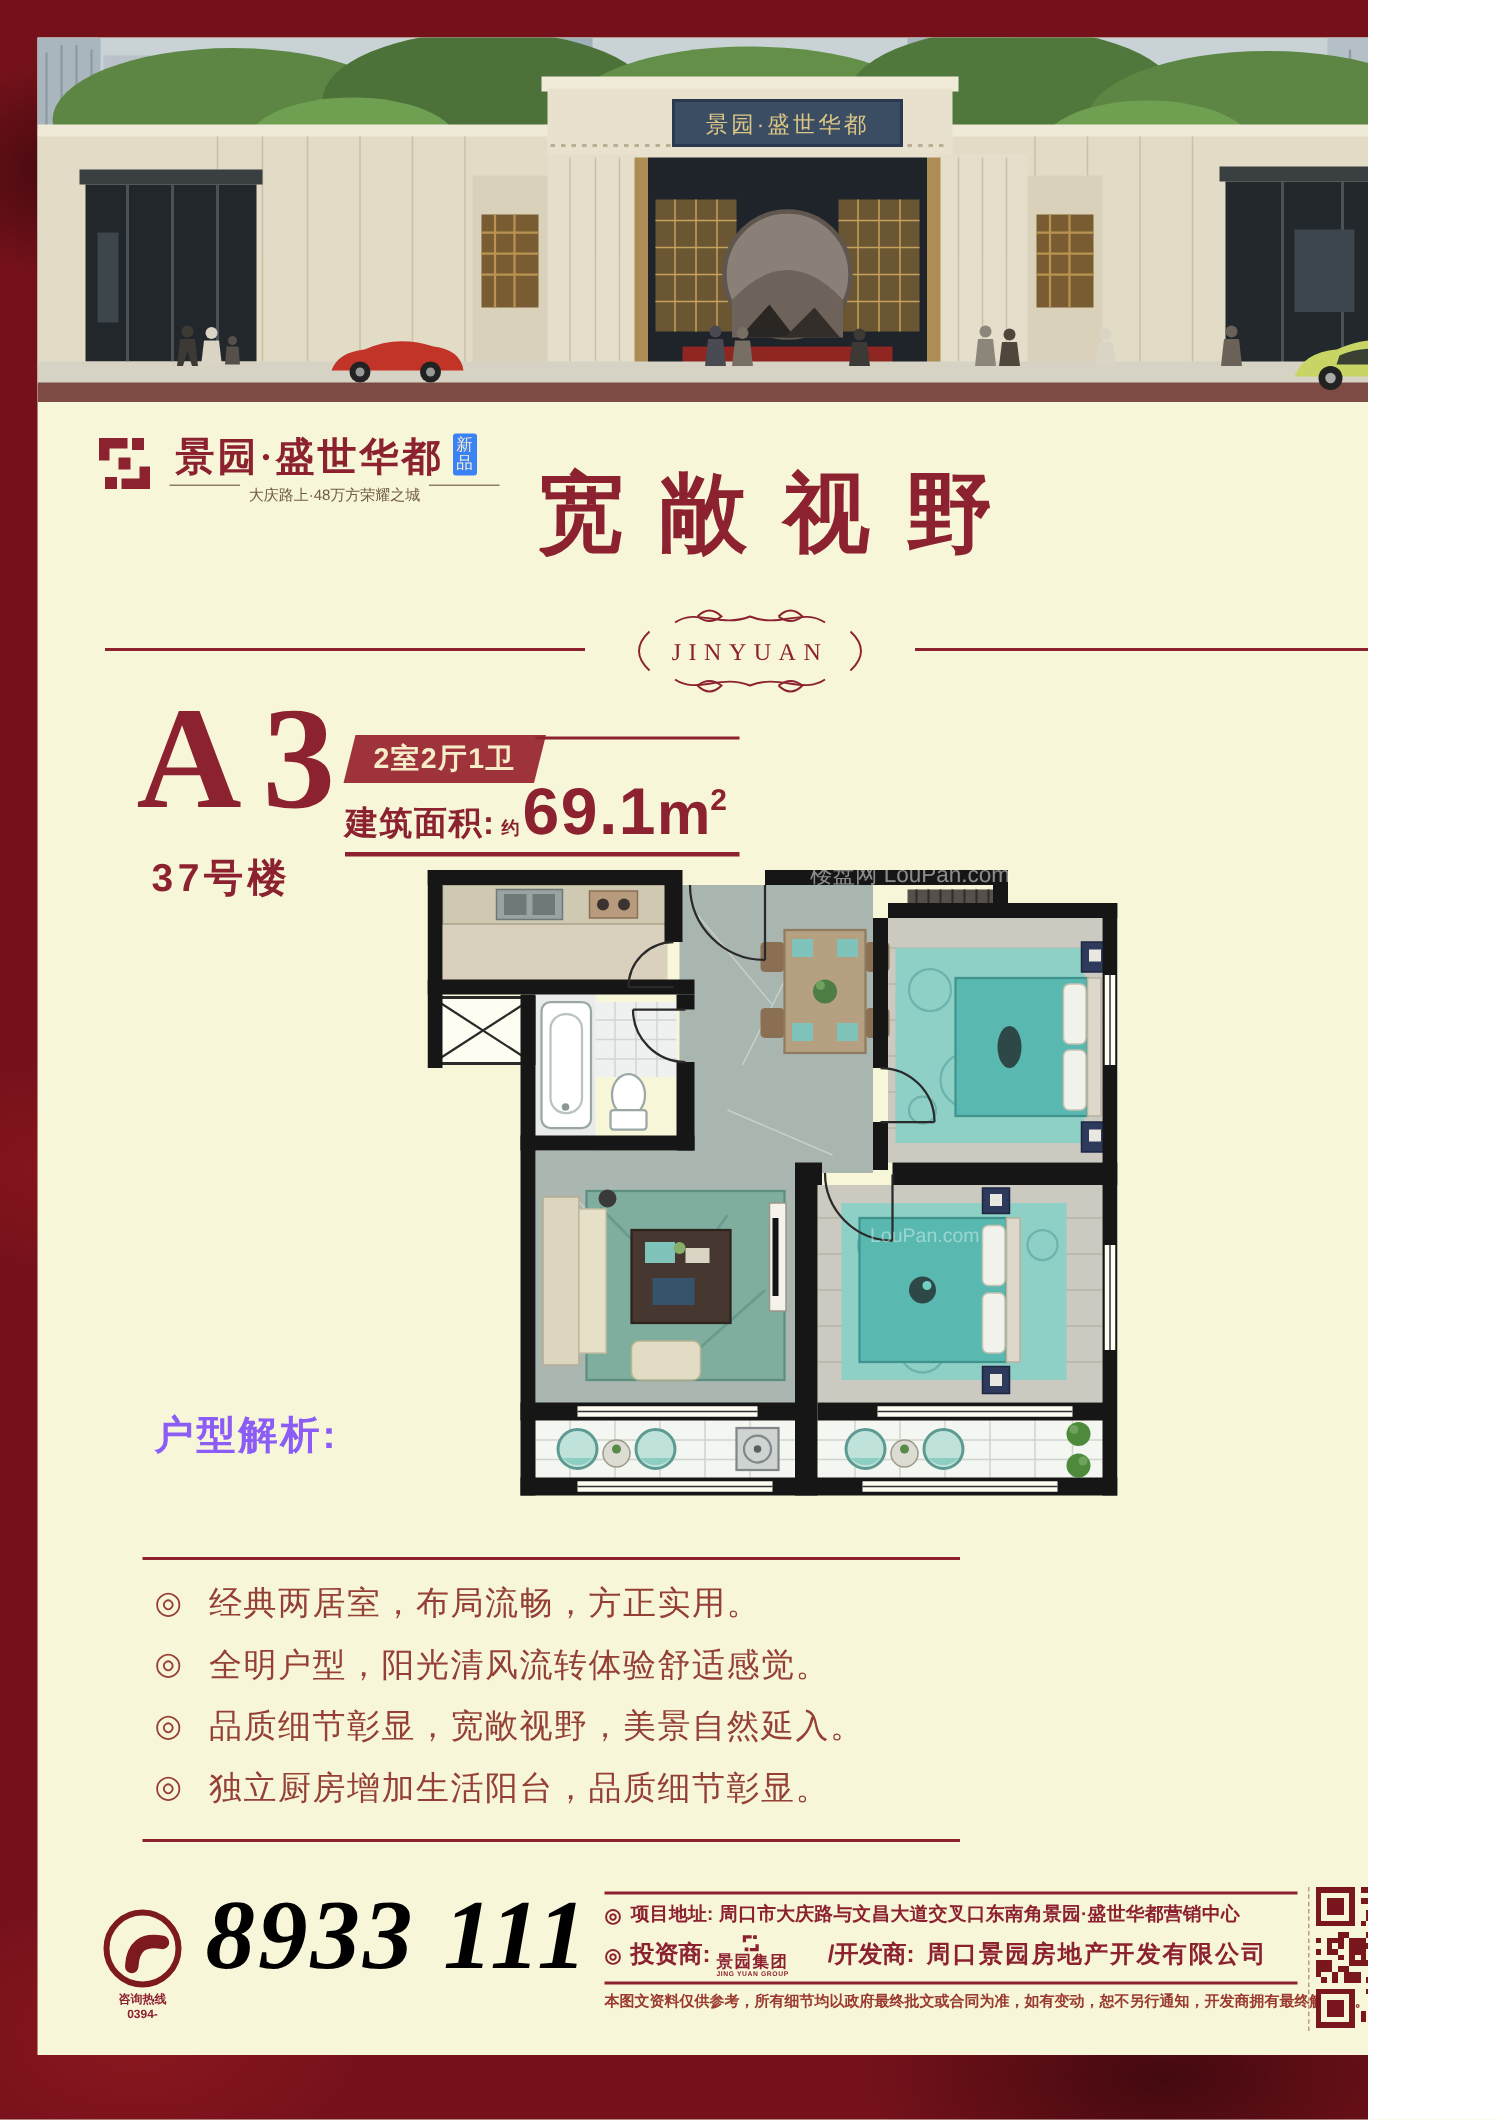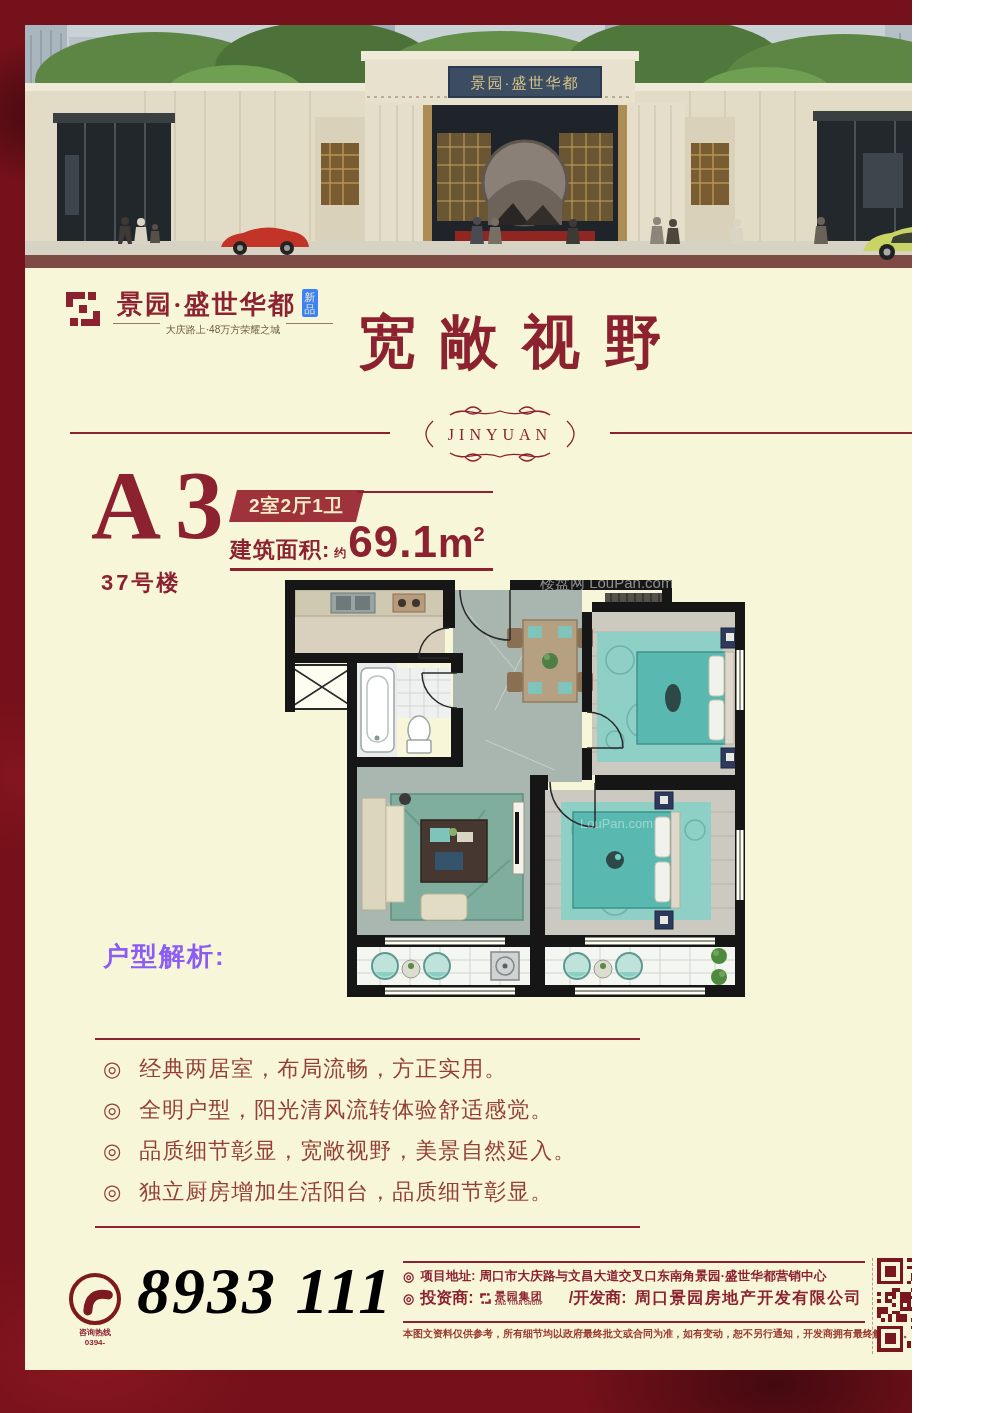--- a/index.html
+++ b/index.html
@@ -33,21 +33,21 @@
   .page-title{ left:333px; top:279px; font-size:58px; font-weight:bold; letter-spacing:24px; color:#8c2130; font-family:"Liberation Serif",serif; white-space:nowrap; }
 
   
   .div-line{ top:407px; height:2px; background:#8c2130; }
   .div-line.l{ left:45px; width:320px; }
   .div-line.r{ left:585px; width:320px; }
   .ornament{ left:370px; top:376px; width:210px; height:66px; }
 
   
   .unit-code{ left:66px; top:432px; font-size:97px; font-weight:bold; letter-spacing:14px; color:#8c2130; font-family:"Liberation Serif",serif; line-height:1; }
-  .unit-building{ left:76px; top:543px; font-size:22px; color:#8c2130; letter-spacing:3px; font-weight:bold; }
+  .unit-building{ left:76px; top:543px; font-size:26px; color:#8c2130; letter-spacing:3px; font-weight:bold; }
   .unit-badge{ left:208px; top:465px; background:#9e333b; padding:3px 16px; transform:skewX(-14deg); }
   .unit-badge span{ display:inline-block; transform:skewX(14deg); color:#f6edc8; font-size:19px; font-weight:bold; letter-spacing:1px; }
   .badge-line{ left:332px; top:466px; width:136px; height:2px; background:#8c2130; }
   .area-row{ left:205px; top:492px; display:flex; align-items:baseline; color:#8c2130; white-space:nowrap; }
   .area-label{ font-size:22px; font-weight:bold; letter-spacing:1px; }
   .area-approx{ font-size:12px; font-weight:bold; margin:0 2px 0 4px; }
   .area-value{ font-size:44px; font-weight:bold; font-family:"Liberation Sans",sans-serif; letter-spacing:1px; }
   .area-unit{ font-size:40px; font-weight:bold; }
   .area-sup{ font-size:20px; font-weight:bold; position:relative; top:-16px; }
   .area-underline{ left:205px; top:543px; width:263px; height:3px; background:#8c2130; }
@@ -67,21 +67,21 @@
   
   .phone-icon{ left:42px; top:1246px; width:56px; height:56px; }
   .hotline{ left:34px; top:1303px; width:72px; text-align:center; color:#8c2130; font-size:8px; font-weight:bold; line-height:10px; }
   .phone-number{ left:112px; top:1228px; font-size:66px; font-weight:bold; font-style:italic; color:#000000; font-family:"Liberation Serif",serif; letter-spacing:2px; white-space:nowrap; }
   .info-hr{ left:378px; width:462px; height:2px; background:#8c2130; }
   .info-hr.t{ top:1236px; } .info-hr.b{ top:1296px; }
   .info-row{ left:378px; width:465px; display:flex; align-items:center; color:#8c2130; font-weight:bold; white-space:nowrap; }
   .info-row .glyph{ font-size:13px; margin-right:6px; }
   .row-address{ top:1243px; font-size:12.5px; letter-spacing:.2px; }
   .row-devel{ top:1263px; font-size:16px; }
-  .inv-logo{ display:inline-flex; align-items:center; margin:0 6px 0 4px; }
+  .inv-logo{ display:inline-flex; align-items:center; margin:0 6px 0 4px;flex-direction:column; }
   .inv-logo svg{ width:15px; height:15px; margin-right:2px; }
   .inv-txt{ display:flex; flex-direction:column; line-height:1; }
   .inv-name{ font-size:11px; letter-spacing:1px; }
   .inv-sub{ font-size:4.5px; letter-spacing:.4px; }
   .dev-label{ margin-left:20px; }
   .dev-value{ margin-left:8px; letter-spacing:1.5px; }
   .disclaimer{ left:378px; top:1302px; width:465px; font-size:10px; font-weight:bold; color:#9a3a30; letter-spacing:0; white-space:nowrap; }
   .vdash{ left:847px; top:1233px; height:96px; width:0; border-left:1px dashed #bb9a93; }
   .qr{ left:852px; top:1233px; width:94px; height:94px; }
 </style>

